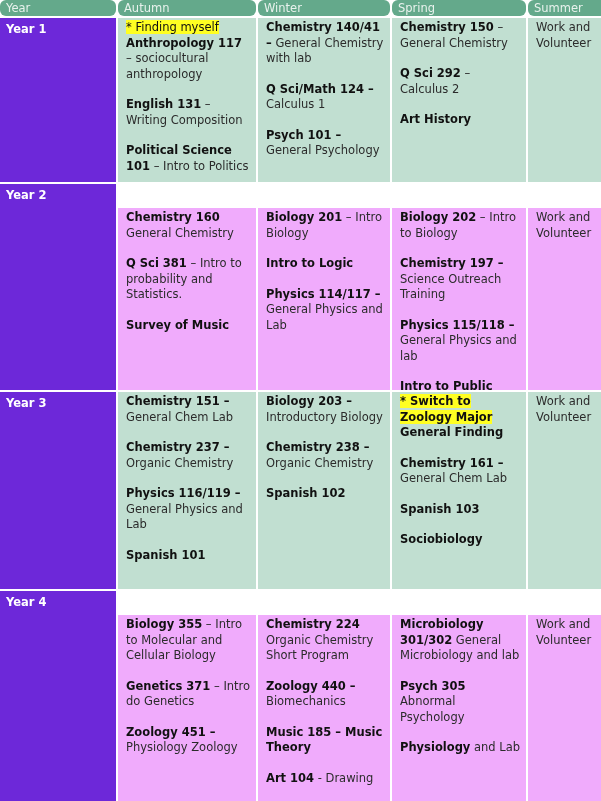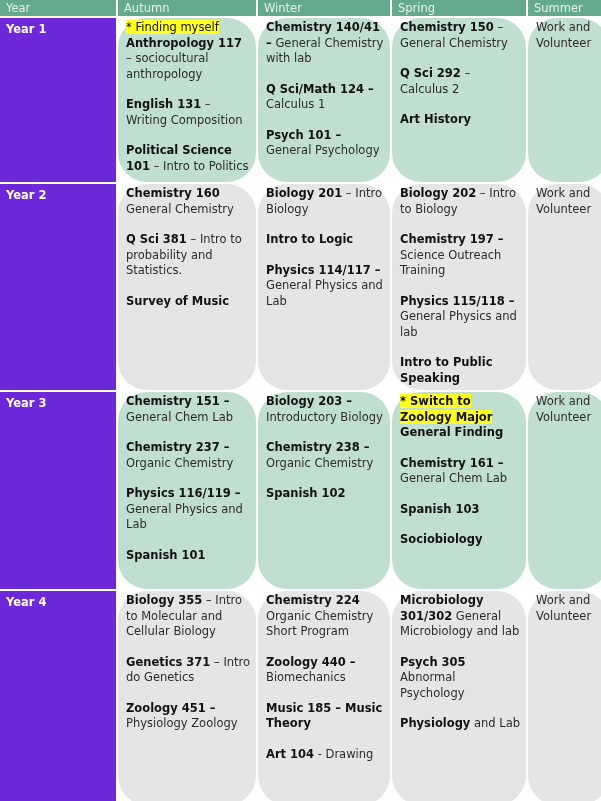--- a/index.html
+++ b/index.html
@@ -5,25 +5,25 @@
   html, body { margin:0; padding:0; background:#ffffff; }
   body { width:601px; height:801px; overflow:hidden; font-family:"DejaVu Sans", sans-serif; }
   .grid {
     position:relative; width:601px; height:797px;
     display:grid;
     grid-template-columns:116px 138px 132px 134px 81px;
     grid-template-rows:16px 164px 206px 197px 214px;
     background:#ffffff;
     column-gap:2px; row-gap:2px;
   }
-  .hdr { background:#64a98b; color:#e8f2ed; font-size:11.5px; padding:0 0 0 6px; line-height:16px; white-space:nowrap; }
+  .hdr { background:#64a98b; color:#e8f2ed; font-size:11.5px; padding:0 0 0 6px; line-height:16px; white-space:nowrap;border-radius:6px; }
   .yearcell { background:#6d28d9; color:#ffffff; font-weight:bold; font-size:11.5px; padding:4px 6px; }
-  .cell { padding:2px 5px 2px 8px; font-size:11.5px; line-height:15.5px; color:#2b2b2b;border-radius:29px; }
+  .cell { padding:2px 5px 2px 8px; font-size:11.5px; line-height:15.5px; color:#2b2b2b; }
   .odd { background:#c1dfd1; }
-  .even { background:#e5e5e5; }
+  .even { background:#f0abfc;margin-top:24px; }
   .course { margin-bottom:15px; }
   .course:last-child { margin-bottom:0; }
   .b { font-weight:bold; color:#111; }
   .hl { background:#ffff22; font-weight:bold; color:#111;margin-top:24px; }
   .hl-normal { background:#ffff22; color:#111; }
 </style>
 </head>
 <body>
 
 <div class="grid">

